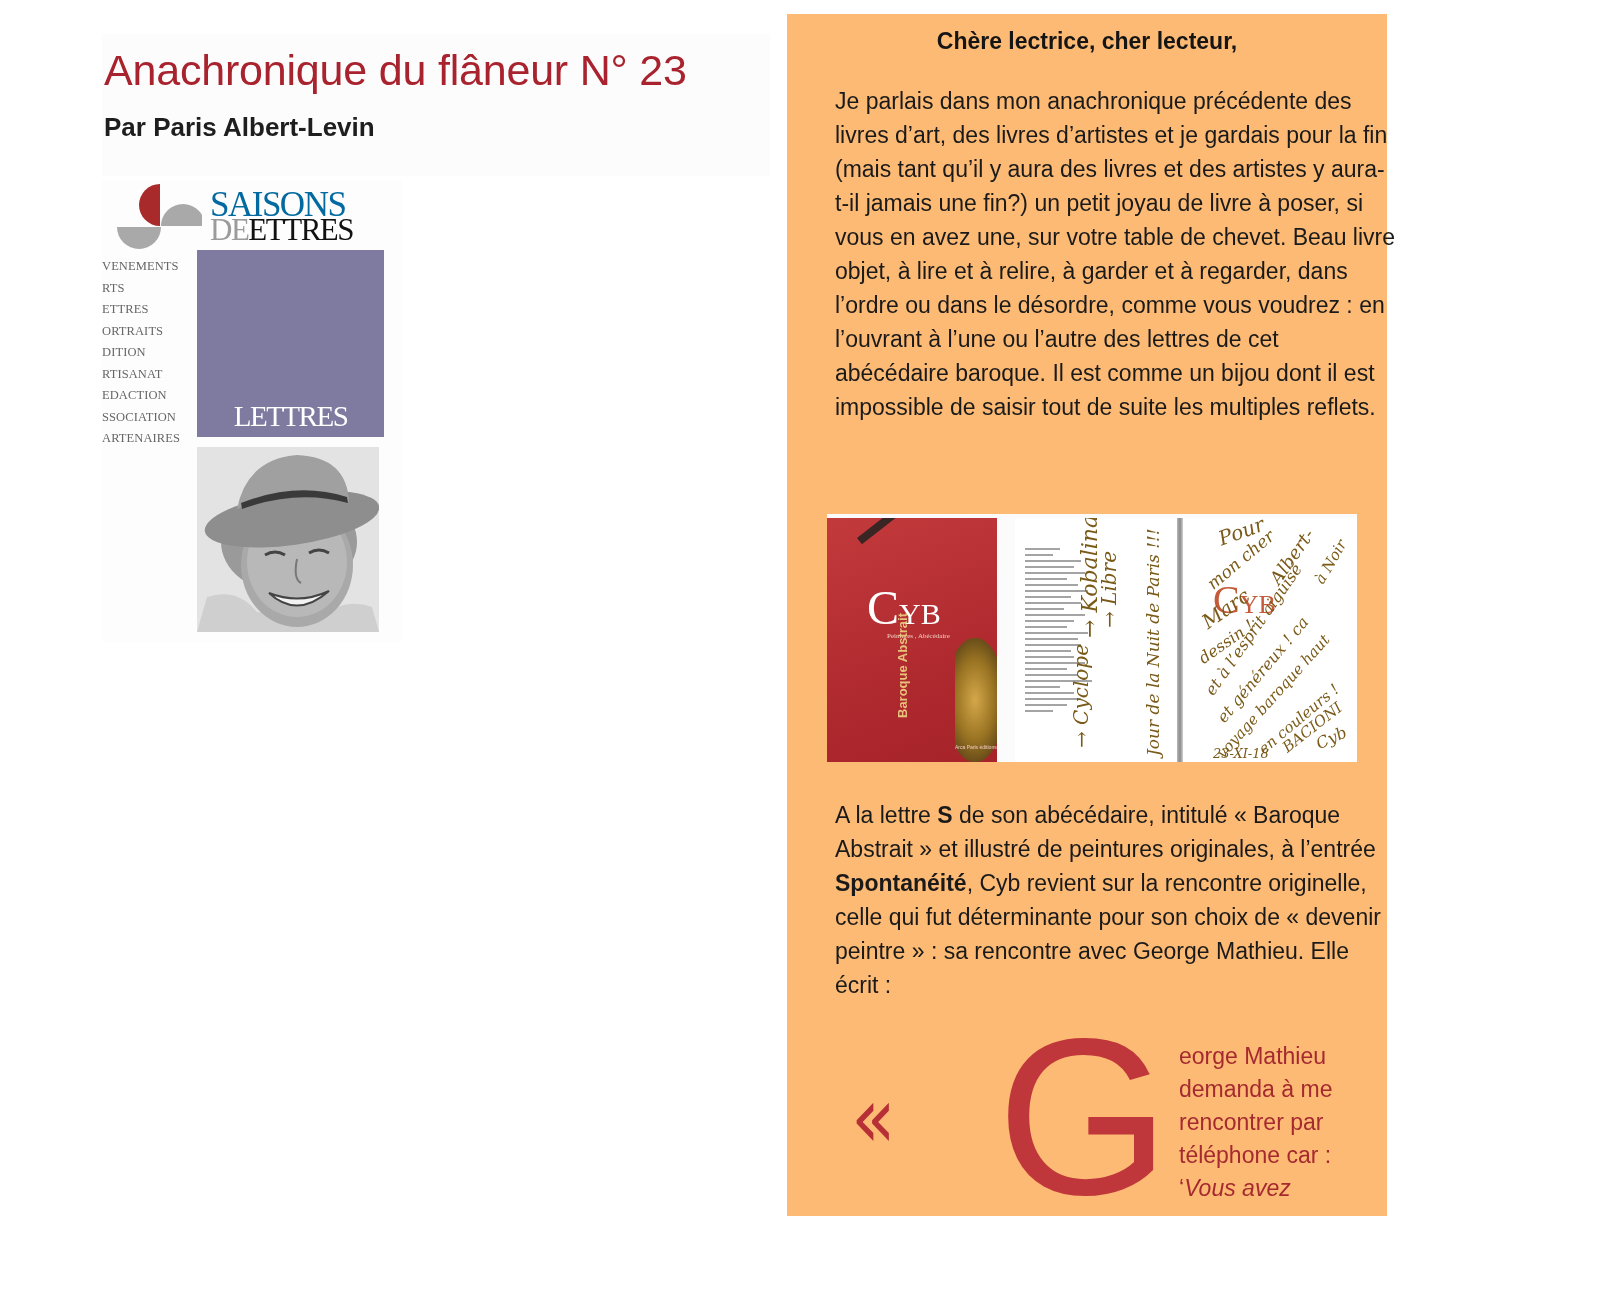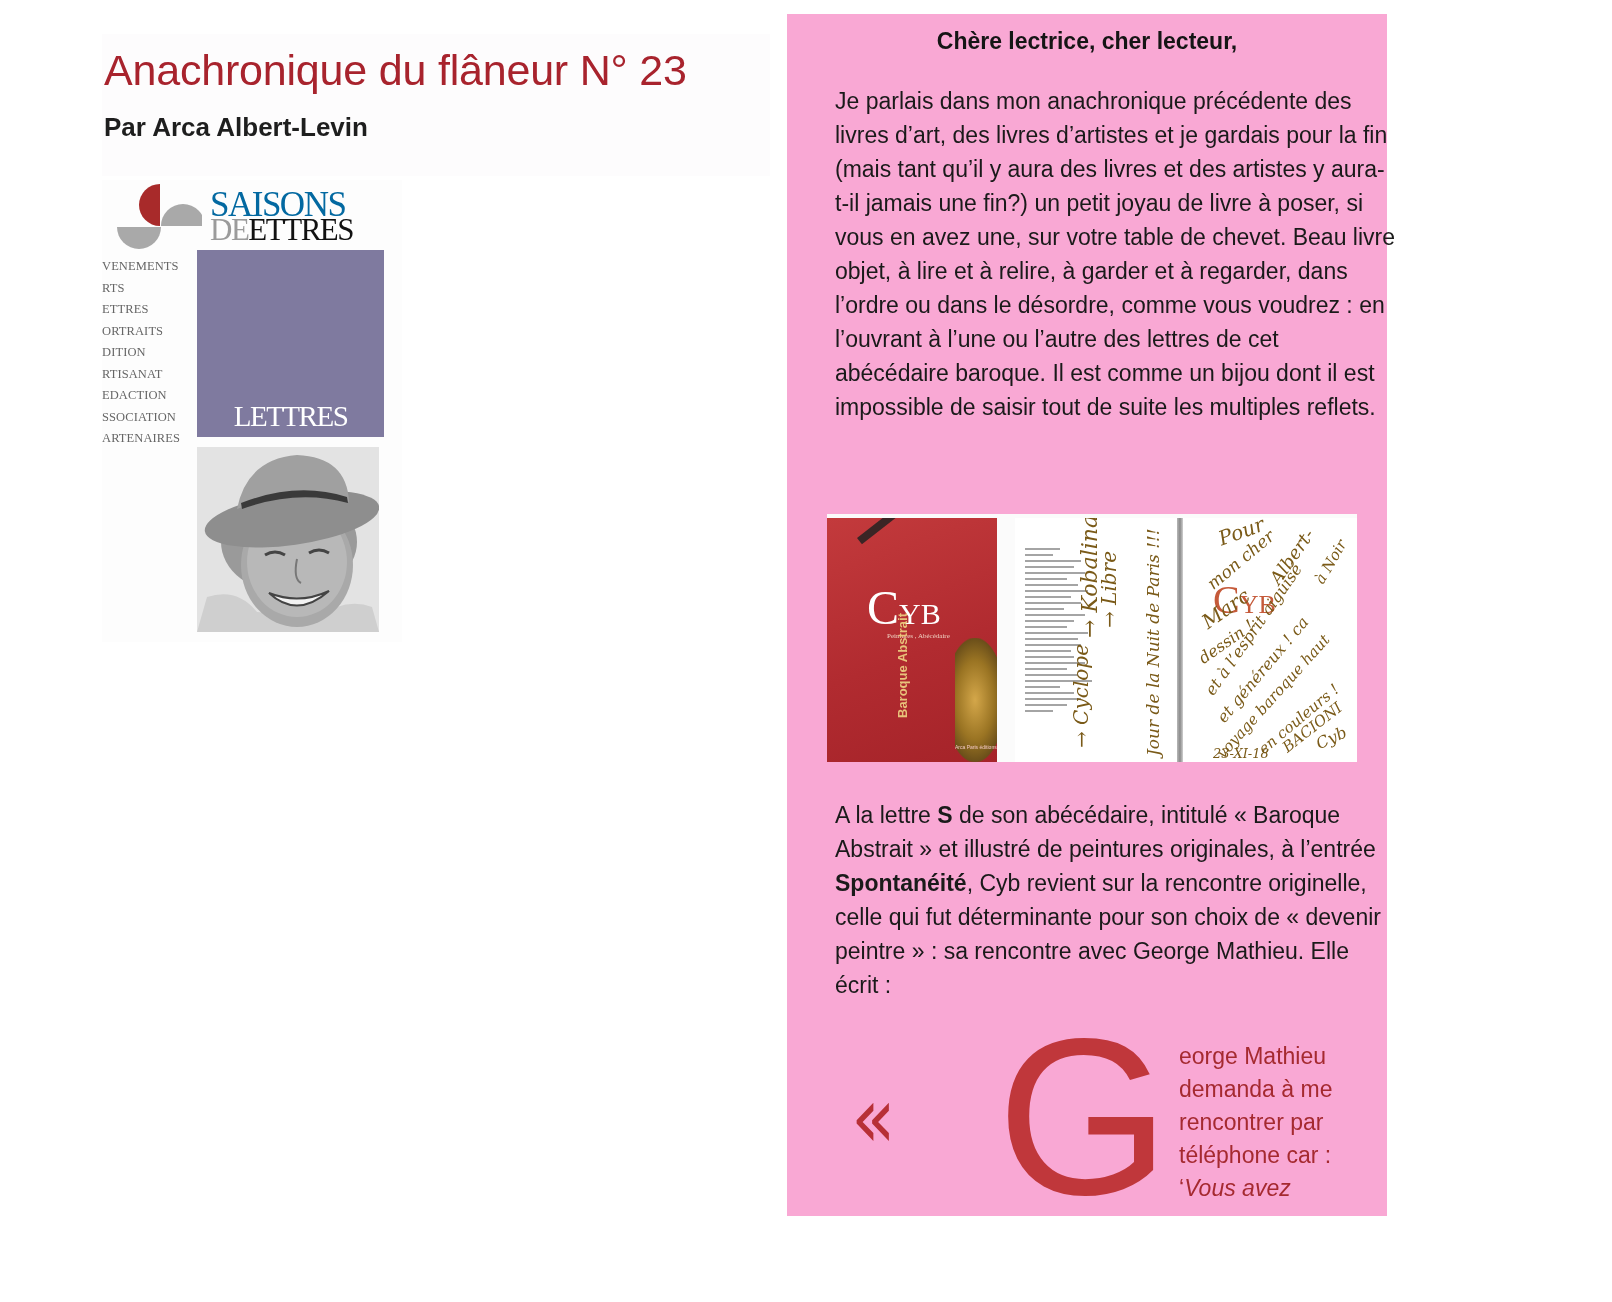--- a/index.html
+++ b/index.html
@@ -56,21 +56,21 @@
 
     .author-photo {
       position: absolute; left: 95px; top: 267px; width: 182px; height: 185px;
       background: linear-gradient(180deg, #e6e6e6 0%, #d9d9d9 100%);
       overflow: hidden;
     }
 
     
     .letter-panel {
       position: absolute; left: 787px; top: 14px; width: 600px; height: 1202px;
-      background: #f9a8d4;
+      background: #fdba74;
     }
     .salutation {
       position: absolute; left: 0; width: 600px; top: 14px; text-align: center;
       font-size: 23px; font-weight: bold; color: #151515;
     }
     .body-text {
       position: absolute; left: 40px; width: 560px;
       font-size: 23px; line-height: 34px; color: #1a1a1a; margin-left: 8px;
     }
     .para1 { top: 70px; }
@@ -153,21 +153,21 @@
       position: absolute; left: 352px; top: 16px; width: 210px;
       font-size: 23px; line-height: 33px; color: #a52a30;
     }
     .quote-text i { }
   </style>
 </head>
 <body>
 
 <div class="header-block">
   <h1 class="main-title">Anachronique du flâneur N° 23</h1>
-  <div class="byline">Par Arca Albert-Levin</div>
+  <div class="byline">Par Paris Albert-Levin</div>
 </div>
 
 <div class="site-snippet">
   <svg class="logo-mark" viewBox="0 0 90 68">
 
     <path d="M48 2 A21 21 0 0 0 48 44 Z" fill="#a82a2a"></path>
 
     <path d="M49 44 A22 22 0 0 1 93 44 Z" fill="#a9a9a9"></path>
 
     <path d="M5 45 A22 22 0 0 0 49 45 Z" fill="#a9a9a9"></path>

